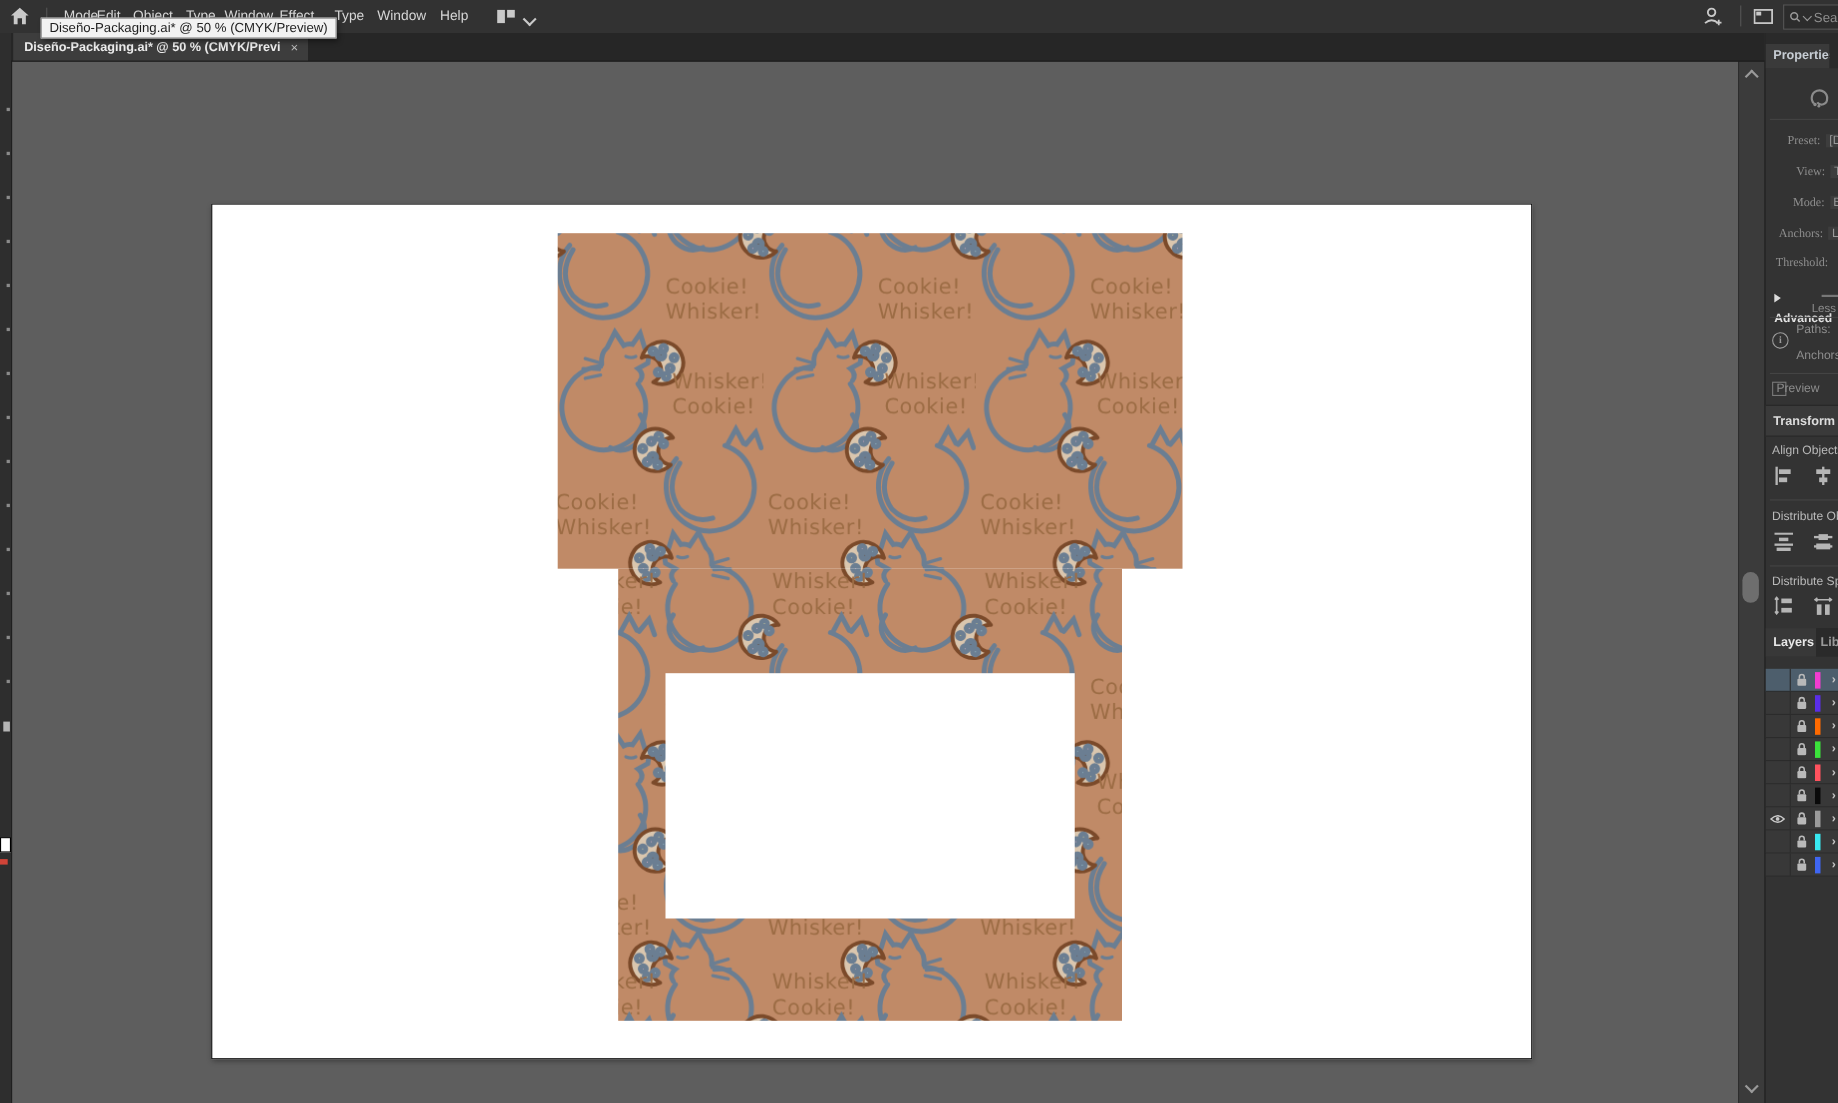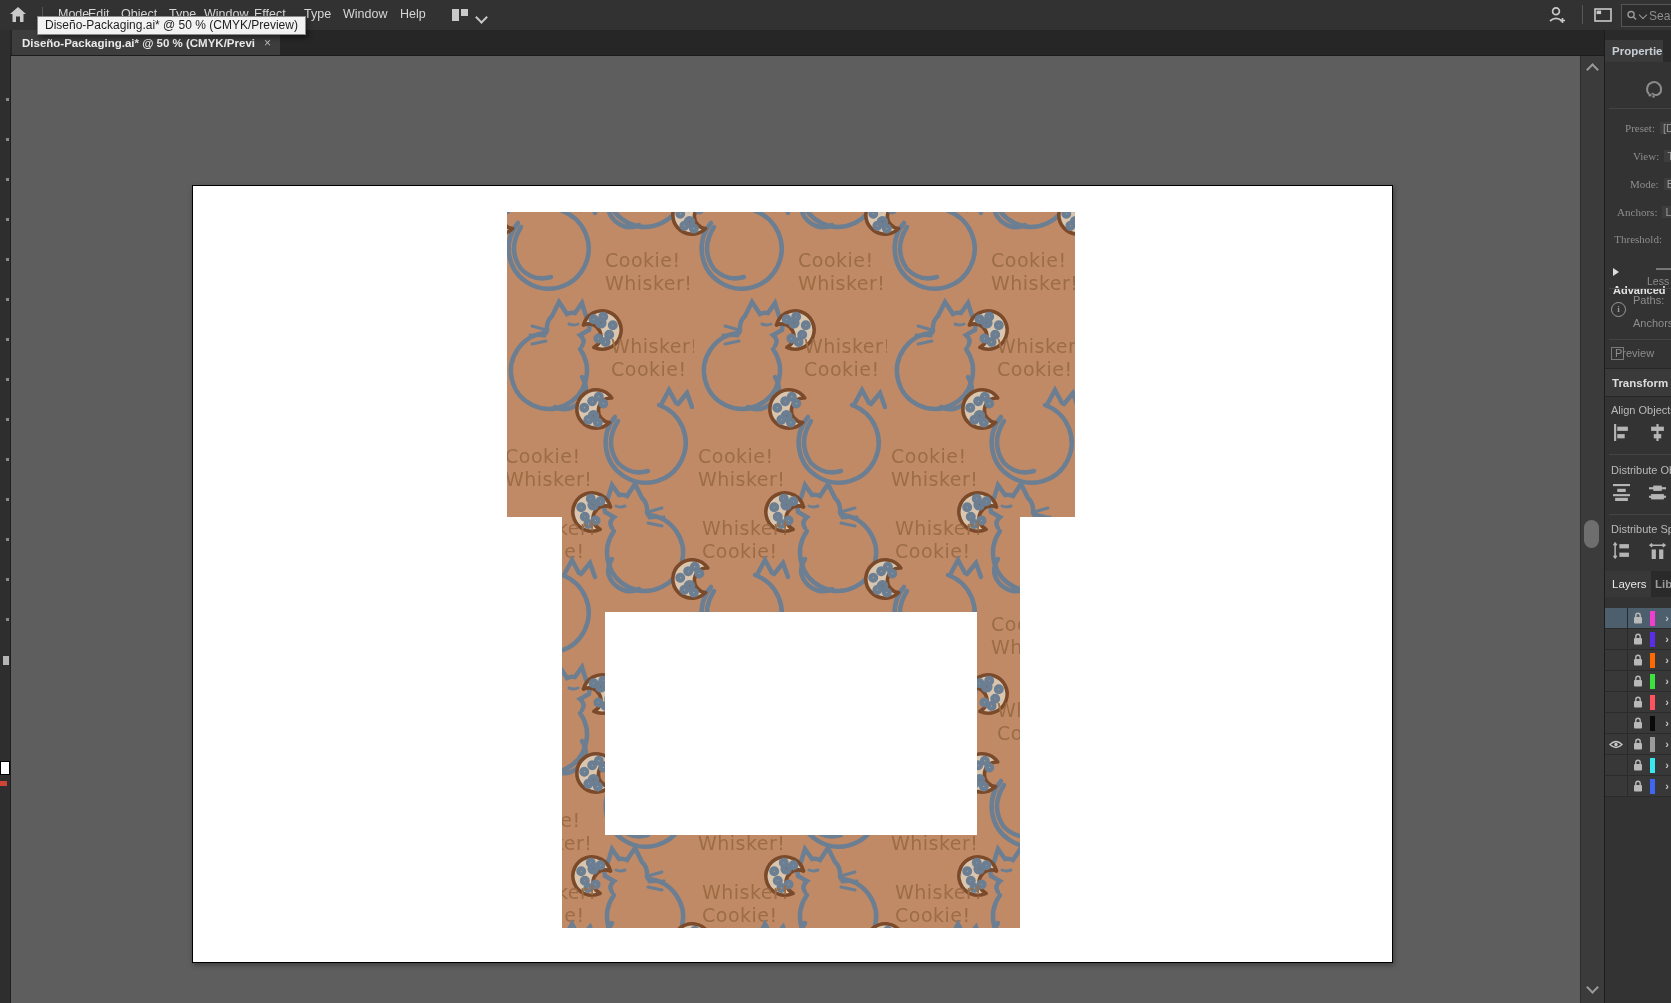--- a/index.html
+++ b/index.html
@@ -82,21 +82,21 @@
   #preview-label{position:absolute;left:10px;top:317px;font-size:11px;color:#8d8d8d;}
   #transform-header{position:absolute;left:0;top:338px;width:67px;height:29px;background:#3a3a3a;
         border-top:1px solid #272727;border-bottom:1px solid #272727;
         font-size:11.5px;font-weight:bold;color:#dcdcdc;line-height:29px;padding-left:7px;box-sizing:border-box;}
   .sec-label{position:absolute;left:6px;font-size:11px;color:#b9b9b9;white-space:nowrap;}
   .icon-btn{position:absolute;width:17px;height:17px;}
 
   
   #layers-tabrow{position:absolute;left:0;top:541px;width:67px;height:26px;background:#2a2a2a;}
   #layers-tab{position:absolute;left:0;top:0;width:46px;height:26px;background:#383838;
-              font-size:11.5px;font-weight:normal;color:#e8e8e8;line-height:26px;padding-left:7px;box-sizing:border-box;}
+              font-size:11.5px;font-weight:bold;color:#e8e8e8;line-height:26px;padding-left:7px;box-sizing:border-box;}
   #lib-tab{position:absolute;left:50px;top:0;width:17px;height:26px;font-size:11.5px;font-weight:bold;color:#9a9a9a;line-height:26px;overflow:hidden;}
   #layer-rows{position:absolute;left:0;top:578px;width:67px;}
   .lrow{position:relative;width:67px;height:20px;border-bottom:1px solid #2b2b2b;background:#383838;display:flex;align-items:center;}
   .lrow.sel{background:#4d5e6c;}
   .eye-cell{width:22px;height:20px;border-right:1px solid #2b2b2b;display:flex;align-items:center;justify-content:center;flex:none;}
   .lock-cell{width:20px;height:20px;display:flex;align-items:center;justify-content:center;flex:none;}
   .color-bar{width:5px;height:15px;flex:none;margin-left:2px;}
   .lchev{margin-left:auto;margin-right:3px;color:#c5c5c5;font-size:11px;font-weight:bold;}
 </style>
 </head>

